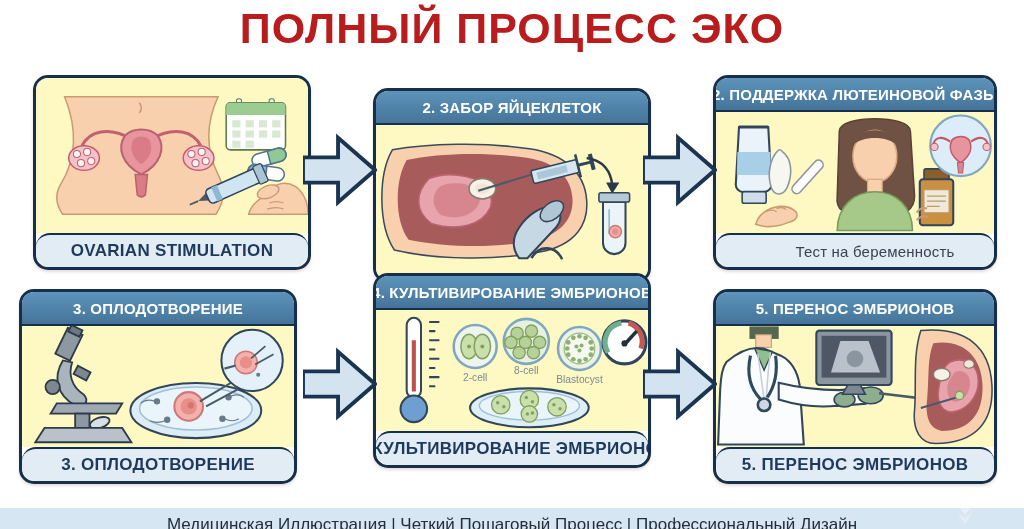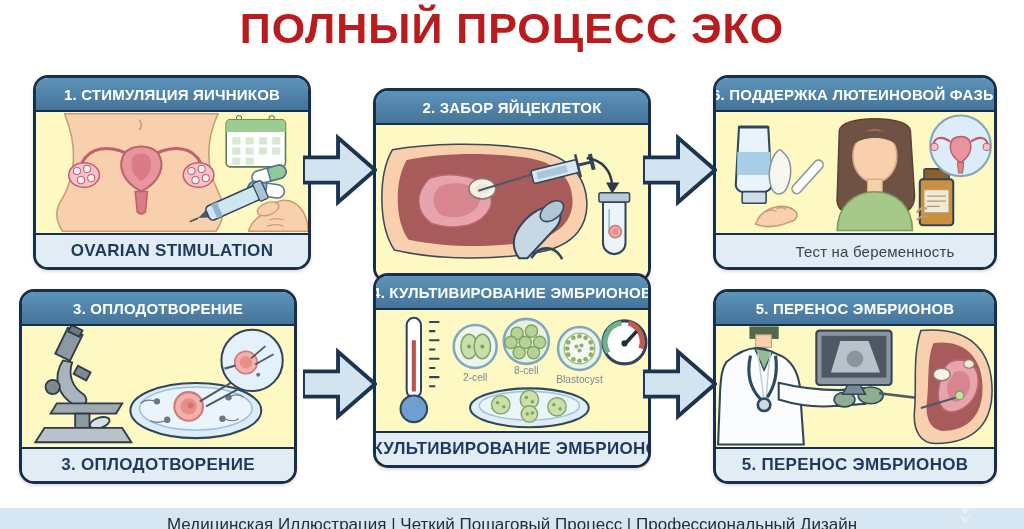--- a/index.html
+++ b/index.html
@@ -21,39 +21,38 @@
     height:32px;flex:0 0 32px;background:linear-gradient(#5d93ba,#457499);
     border-bottom:2px solid #16304b;color:#ffffff;font-weight:bold;
     font-size:15px;display:flex;align-items:center;justify-content:center;
     letter-spacing:.2px;white-space:nowrap;
   }
   .panel-body{flex:1;background:#fef9c3;position:relative;}
   .panel-body svg{display:block;width:100%;height:100%;}
   .panel-caption{
     height:32px;flex:0 0 32px;background:#e2ecf4;border-top:2px solid #16304b;
     display:flex;align-items:center;justify-content:center;
-    font-size:17px;font-weight:bold;color:#1d3a5c;letter-spacing:.3px;white-space:nowrap;
+    font-size:17px;font-weight:bold;color:#1d3a5c;letter-spacing:.3px;white-space:nowrap;border-radius:14px;
   }
   .panel-caption.plain{font-weight:normal;font-size:15px;color:#39424e;letter-spacing:.2px;padding-left:40px;}
   .arrow{position:absolute;width:74px;height:78px;}
   .bottom-bar{
     position:absolute;left:0;top:496px;width:1024px;height:33px;background:#d7e6f3;
     display:flex;align-items:center;justify-content:center;
     font-size:17px;color:#232e39;margin-top:12px;
   }
   .watermark{position:absolute;left:940px;top:497px;opacity:.55;}
   text{font-family:"Liberation Sans","DejaVu Sans",sans-serif;}
 </style>
 </head>
 <body>
 
 <div class="main-title">ПОЛНЫЙ ПРОЦЕСС ЭКО</div>
 
 <div class="panel" style="left:33px;top:75px;width:272px;height:189px">
-  <div class="panel-header">1. СТИМУЛЯЦИЯ ЯИЧНИКОВ</div>
   <div class="panel-body">
     <svg viewBox="0 0 266 115" preserveAspectRatio="xMidYMid meet">
       <g>
         <path d="M28,0 C40,30 40,60 24,86 C18,96 20,106 26,115 L176,115 C186,100 184,88 178,76 C164,48 168,22 178,0 Z" fill="#f8d0ae" stroke="#c99b74" stroke-width="1.5"></path>
         <path d="M101,6 q4,5 0,10" fill="none" stroke="#c99b74" stroke-width="1.5"></path>
       </g>
       <g>
         <path d="M95,42 C70,28 52,34 45,48" fill="none" stroke="#c2606e" stroke-width="3"></path>
         <path d="M111,42 C136,28 154,34 161,48" fill="none" stroke="#c2606e" stroke-width="3"></path>
         <ellipse cx="47" cy="60" rx="15" ry="12" fill="#f4c3ca" stroke="#c2606e" stroke-width="1.5"></ellipse>
@@ -151,21 +150,21 @@
         <rect x="218" y="48" width="30" height="9" rx="2" fill="#b7c9d4" stroke="#31465a" stroke-width="1.5"></rect>
         <line x1="228" y1="64" x2="228" y2="88" stroke="#8fb8d0" stroke-width="1.5"></line>
         <circle cx="234" cy="86" r="6" fill="#f3aba7" stroke="#cc7a76" stroke-width="1.5"></circle>
         <circle cx="234" cy="86" r="3" fill="#e88f89"></circle>
       </g>
     </svg>
   </div>
 </div>
 
 <div class="panel" style="left:713px;top:75px;width:278px;height:189px">
-  <div class="panel-header">6. ПОДДЕРЖКА ЛЮТЕИНОВОЙ ФАЗЫ</div>
+  <div class="panel-header">2. ПОДДЕРЖКА ЛЮТЕИНОВОЙ ФАЗЫ</div>
   <div class="panel-body">
     <svg viewBox="0 0 266 115" preserveAspectRatio="xMidYMid meet">
       <g>
         <path d="M22,14 L50,14 L53,68 a7,7 0 0 1 -7,8 L27,76 a7,7 0 0 1 -8,-8 Z" fill="#eaf3fa" stroke="#31465a" stroke-width="2"></path>
         <path d="M20.5,38 L52,38 L52.7,60 L20,60 Z" fill="#a8cfe8"></path>
         <rect x="25" y="76" width="23" height="11" rx="2" fill="#cfdde8" stroke="#31465a" stroke-width="1.5"></rect>
         <line x1="22" y1="14" x2="50" y2="14" stroke="#31465a" stroke-width="3"></line>
       </g>
       <path d="M64,38 C72,44 74,58 68,72 C64,80 56,80 53,72 C48,58 53,44 58,38 C60,35 62,35 64,38 Z" fill="#f7f7f2" stroke="#8a95a0" stroke-width="1.5"></path>
       <g transform="rotate(42 88 62)">

